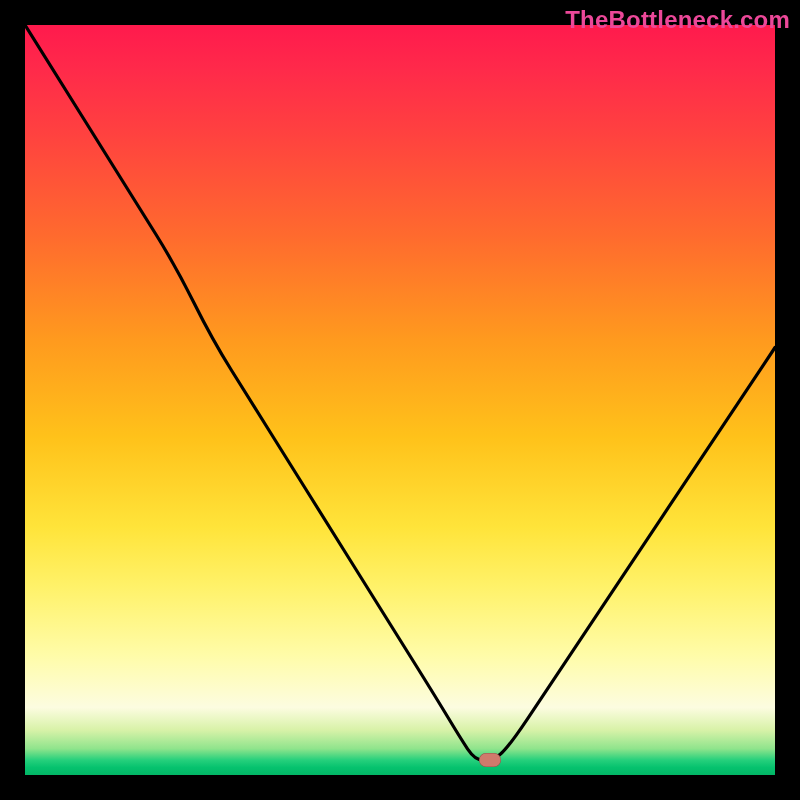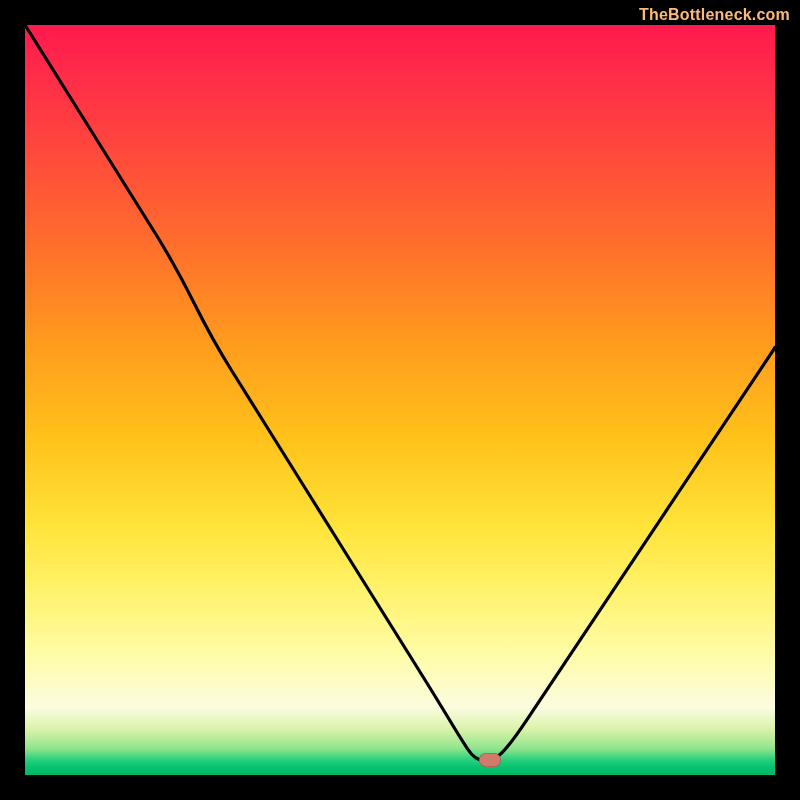--- a/index.html
+++ b/index.html
@@ -14,22 +14,22 @@
   .outer {
     position: relative;
     width: 800px;
     height: 800px;
     background: #000;
   }
   .watermark {
     position: absolute;
     top: 6px;
     right: 10px;
-    color: #fdba74;
-    font-size: 16px;
+    color: #ec4899;
+    font-size: 24px;
     font-weight: 600;
     letter-spacing: 0.2px;
     z-index: 50;
   }
   .plot-frame {
     position: absolute;
     left: 25px;
     top: 25px;
     width: 750px;
     height: 750px;

